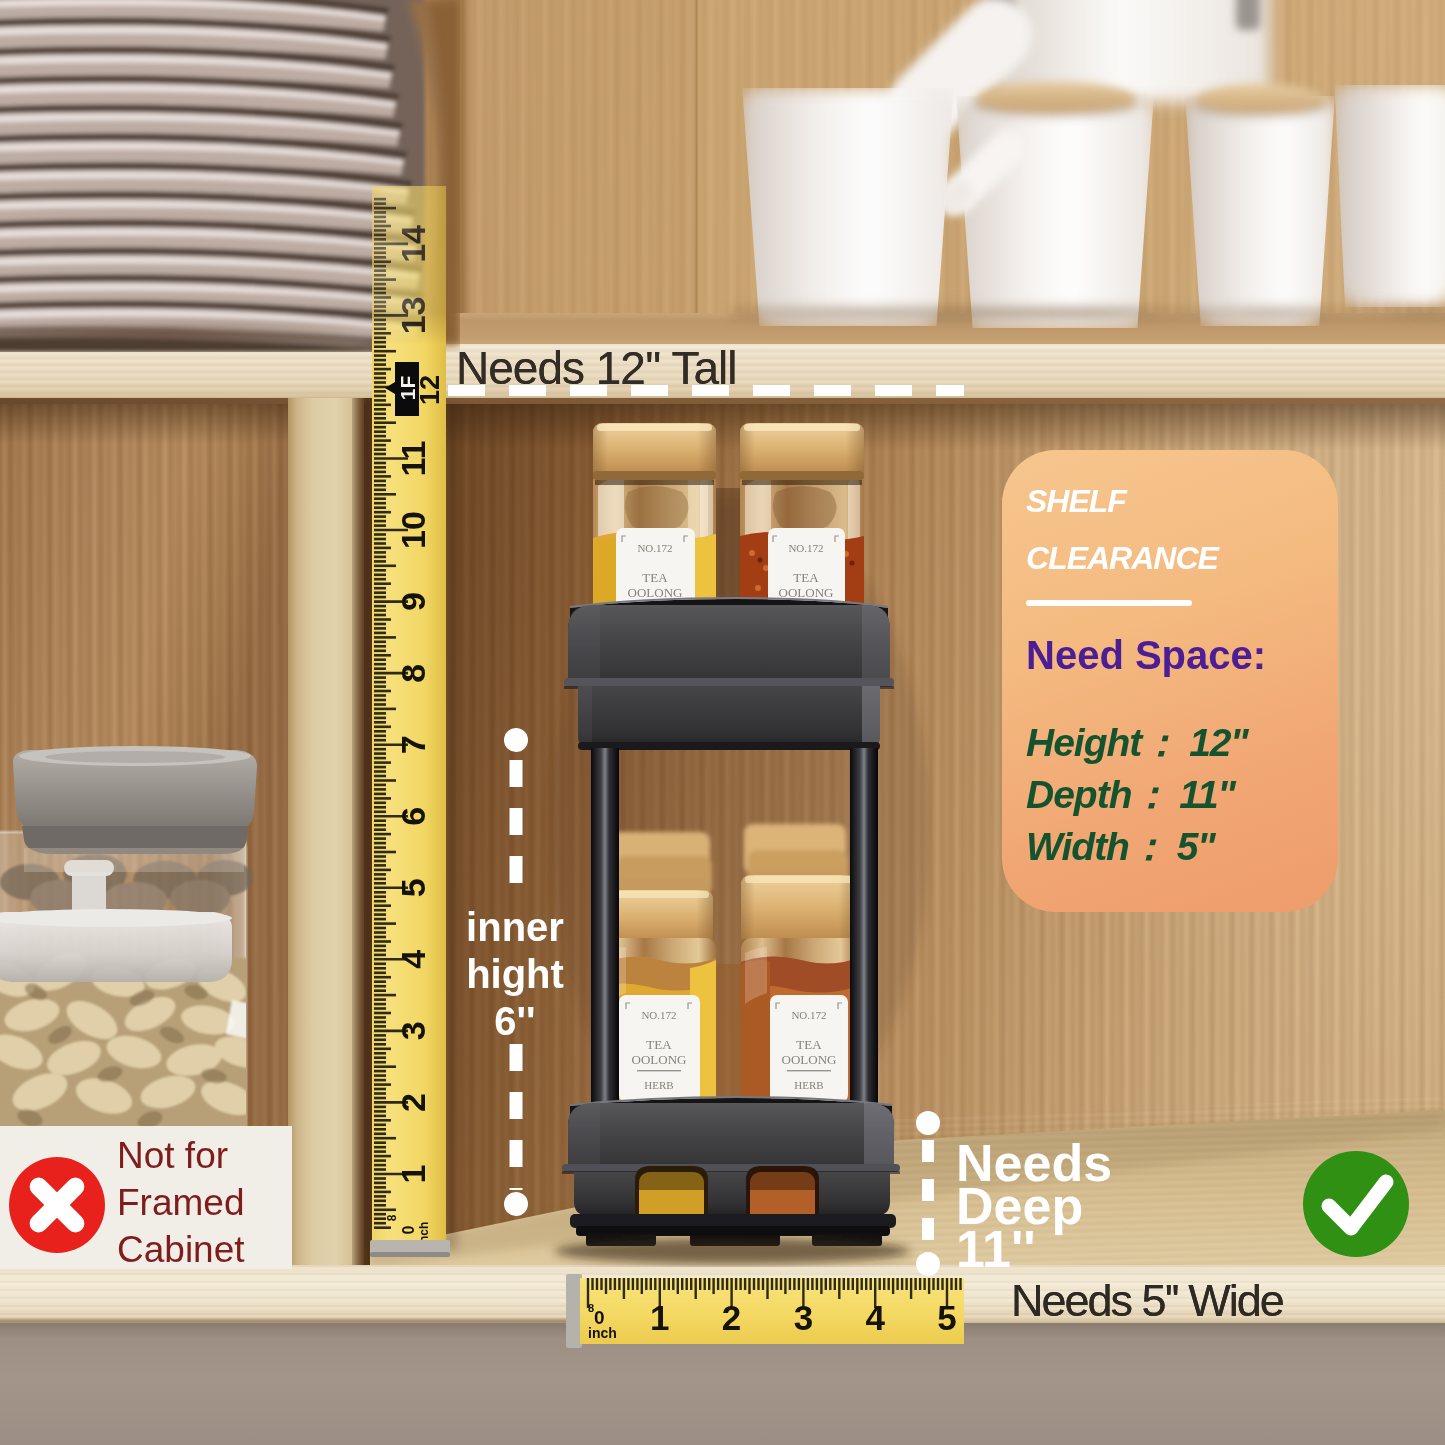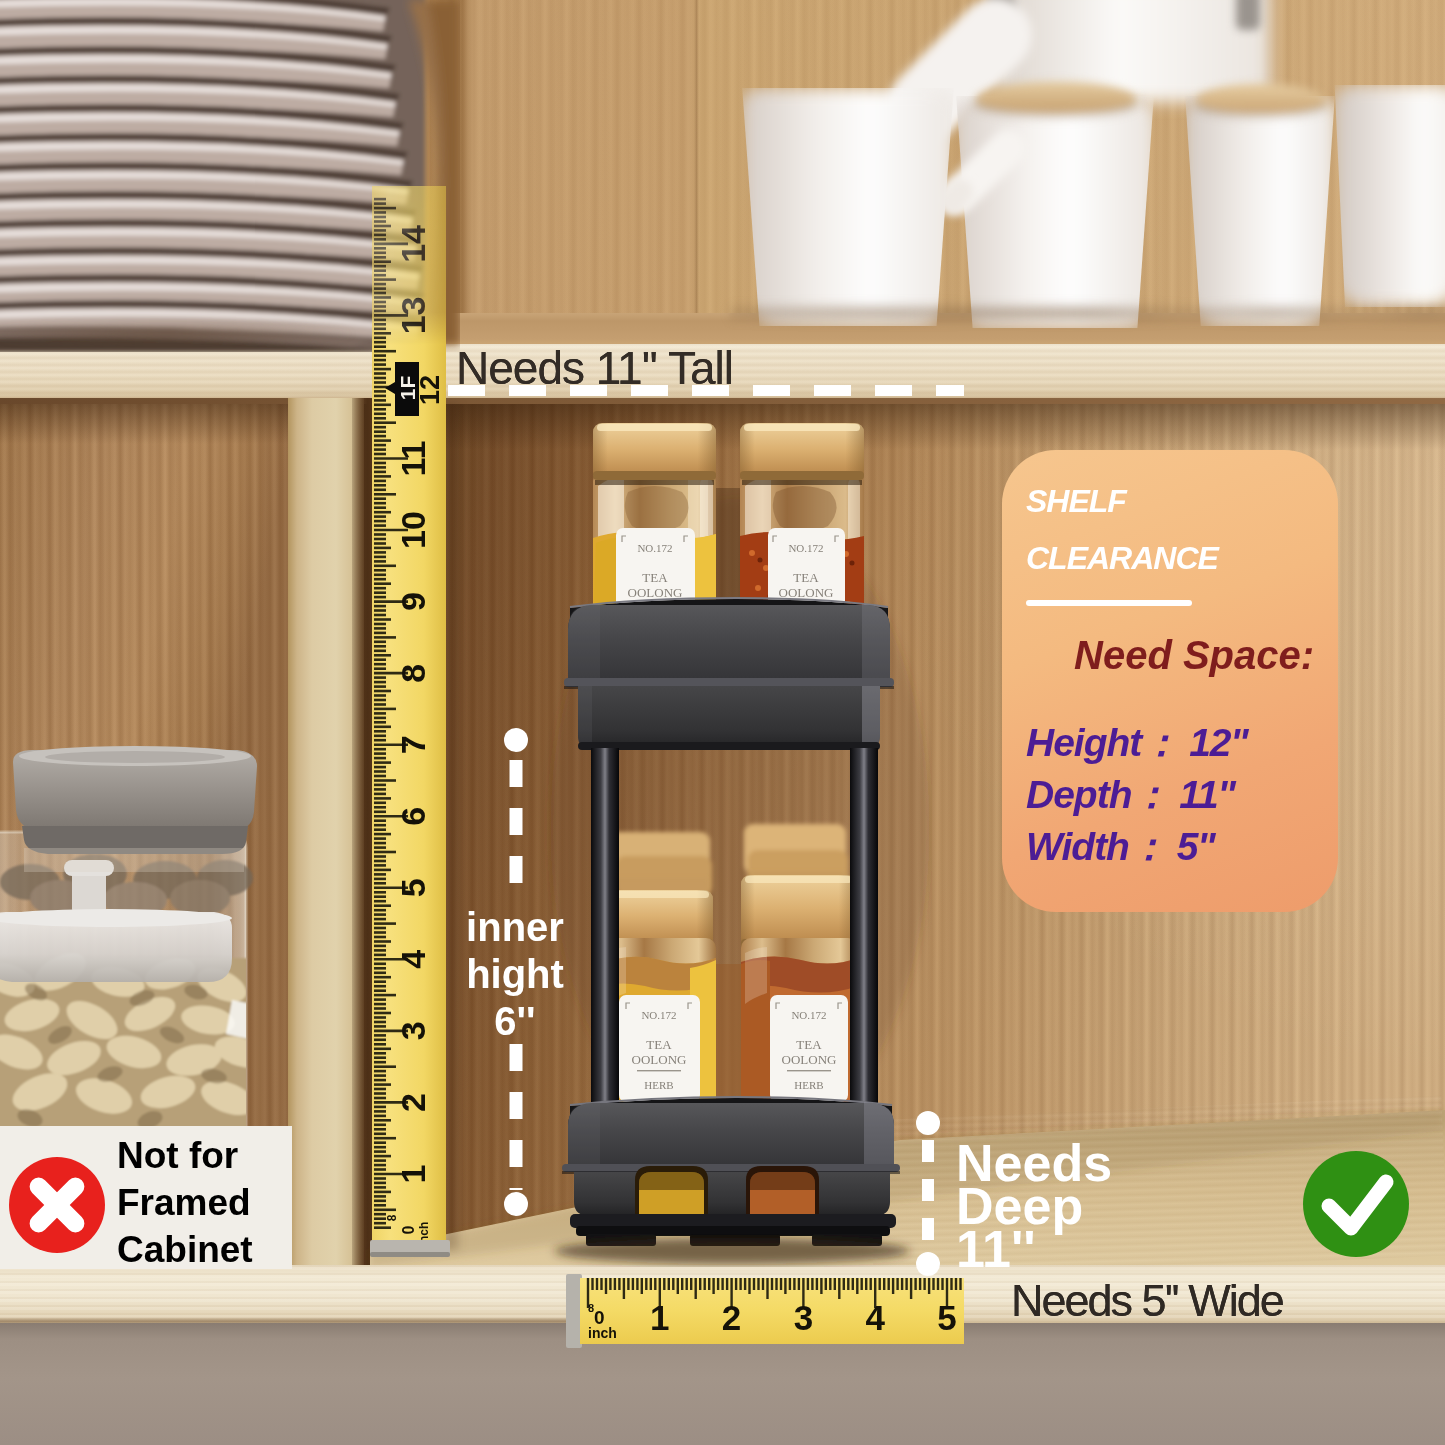--- a/index.html
+++ b/index.html
@@ -877,21 +877,21 @@
         <text x="173.6" y="62">2</text>
         <text x="245.4" y="62">3</text>
         <text x="317.2" y="62">4</text>
         <text x="389.0" y="62">5</text>
       </g>
   <text x="36" y="56" fill="#151208" font-family="Liberation Sans,sans-serif" font-size="19" font-weight="700">0</text>
   <text x="30" y="70" fill="#151208" font-family="Liberation Sans,sans-serif" font-size="14" font-weight="700">inch</text>
   <text x="30" y="44" fill="#151208" font-family="Liberation Sans,sans-serif" font-size="11" font-weight="700">8</text>
 </svg>
 
-<div class="abs" style="left:456px;top:341px;font-size:46px;color:#332c26;letter-spacing:-1px;text-shadow:0 0 .6px #332c26;">Needs 11'' Tall</div>
+<div class="abs" style="left:456px;top:341px;font-size:46px;color:#332c26;letter-spacing:-1px;text-shadow:0 0 .6px #332c26;">Needs 12'' Tall</div>
 
 <div class="abs" style="left:448px;top:385px;width:516px;height:11px;background:repeating-linear-gradient(90deg,#fff 0 37px,rgba(255,255,255,0) 37px 61px);"></div>
 
 <svg class="abs" style="left:498px;top:726px;" width="40" height="500" viewBox="0 0 40 500">
   <circle cx="18" cy="14" r="12" fill="#fff"></circle>
   <line x1="18" y1="34" x2="18" y2="170" stroke="#fff" stroke-width="13" stroke-dasharray="27 21"></line>
   <line x1="18" y1="318" x2="18" y2="464" stroke="#fff" stroke-width="13" stroke-dasharray="27 21"></line>
   <circle cx="18" cy="478" r="12" fill="#fff"></circle>
 </svg>
 
@@ -903,27 +903,27 @@
   <circle cx="20" cy="156" r="12" fill="#fff"></circle>
 </svg>
 
 <div class="abs" style="left:956px;top:1142px;color:#fff;font-size:52px;font-weight:700;line-height:43px;">Needs<br>Deep<br>11''</div>
 
 <div class="abs" style="left:982px;top:1275px;font-size:45px;color:#2f2924;letter-spacing:-2px;text-shadow:0 0 .6px #2f2924;margin-left:29px;">Needs 5'' Wide</div>
 
 <div class="abs" style="left:1002px;top:450px;width:336px;height:462px;border-radius:54px;background:linear-gradient(160deg,#f6c68e 0%,#f4ba80 38%,#f1a774 70%,#ee9c6b 100%);"></div>
 <div class="abs" style="left:1026px;top:473px;color:#fff;font-style:italic;font-weight:700;font-size:32px;line-height:57px;letter-spacing:-1px;">SHELF<br>CLEARANCE</div>
 <div class="abs" style="left:1026px;top:600px;width:166px;height:6px;background:#fff;border-radius:3px;"></div>
-<div class="abs" style="left:1074px;top:633px;color:#7f1d1d;font-style:italic;font-weight:700;font-size:40px;">Need Space:</div>
-<div class="abs" style="left:1026px;top:717px;color:#4c1d95;font-style:italic;font-weight:700;font-size:39px;letter-spacing:-1px;line-height:52px;">Height： 12''<br>Depth： 11''<br>Width： 5''</div>
+<div class="abs" style="left:1026px;top:633px;color:#4c1d95;font-weight:700;font-size:40px;">Need Space:</div>
+<div class="abs" style="left:1026px;top:717px;color:#14532d;font-style:italic;font-weight:700;font-size:39px;letter-spacing:-1px;line-height:52px;">Height： 12''<br>Depth： 11''<br>Width： 5''</div>
 
 <div class="abs" style="left:0;top:1126px;width:292px;height:143px;background:#f1eee8;"></div>
 <div class="abs" style="left:9px;top:1157px;width:96px;height:96px;border-radius:50%;background:#e8211d;"></div>
 <div class="abs" style="left:22px;top:1196px;width:70px;height:18px;border-radius:9px;background:#fff;transform:rotate(45deg);"></div>
 <div class="abs" style="left:22px;top:1196px;width:70px;height:18px;border-radius:9px;background:#fff;transform:rotate(-45deg);"></div>
-<div class="abs" style="left:117px;top:1132px;color:#000000;font-size:37px;font-weight:700;line-height:47px;">Not for<br>Framed<br>Cabinet</div>
+<div class="abs" style="left:117px;top:1132px;color:#7f1d1d;font-size:37px;font-weight:400;line-height:47px;">Not for<br>Framed<br>Cabinet</div>
 
 <svg class="abs" style="left:1296px;top:1144px;" width="120" height="120" viewBox="0 0 120 120">
   <circle cx="60" cy="60" r="53" fill="#2f9013"></circle>
   <path d="M33,62 L55,84 L90,38" fill="none" stroke="#fff" stroke-width="15" stroke-linecap="round" stroke-linejoin="round"></path>
 </svg>
 
 </div>
 
 </body></html>

